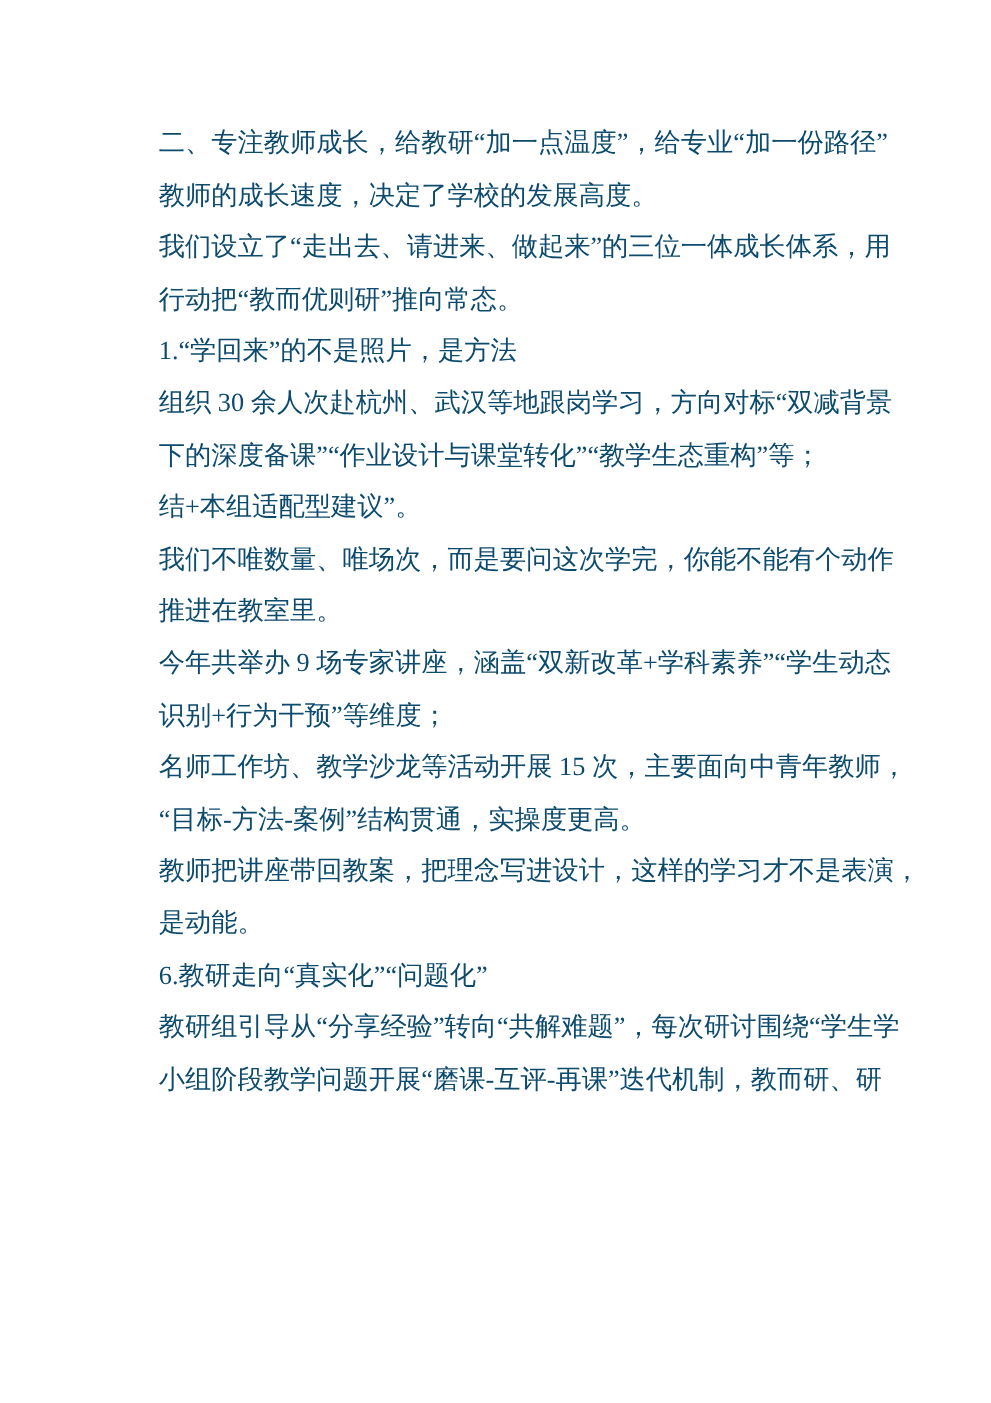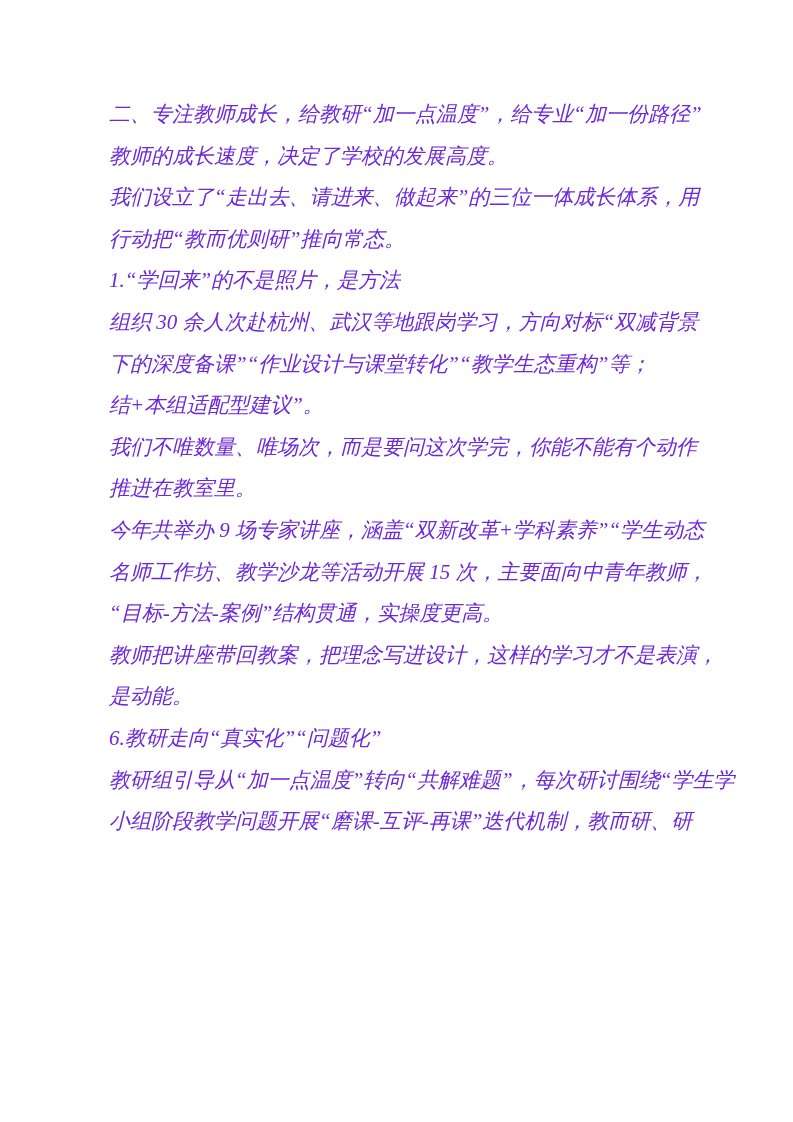--- a/index.html
+++ b/index.html
@@ -16,28 +16,27 @@
   }
   .page {
     position: absolute;
     left: 0; top: 0;
     width: 793px;
     height: 1122px;
     background: #ffffff;
   }
   .text-block {
     position: absolute;
-    left: 109px;
+    left: 127px;
     top: 94px;
     width: 570px;
-    color: #6d28d9;
+    color: #0c4a6e;
     font-size: 21px;
     line-height: 41.6px;
     text-align: left;
-    font-style: italic;
   }
   .para {
     margin: 0;
     padding: 0;
   }
   .line {
     height: 41.6px;
     white-space: nowrap;
     letter-spacing: 0px;
   }
@@ -75,38 +74,39 @@
     </div>
 
     <div class="para">
       <div class="line">我们不唯数量、唯场次，而是要问这次学完，你能不能有个动作</div>
       <div class="line">推进在教室里。</div>
     </div>
 
 
     <div class="para">
       <div class="line">今年共举办 9 场专家讲座，涵盖“双新改革+学科素养”“学生动态</div>
+      <div class="line">识别+行为干预”等维度；</div>
     </div>
 
     <div class="para">
       <div class="line">名师工作坊、教学沙龙等活动开展 15 次，主要面向中青年教师，</div>
       <div class="line">“目标-方法-案例”结构贯通，实操度更高。</div>
     </div>
 
     <div class="para">
       <div class="line">教师把讲座带回教案，把理念写进设计，这样的学习才不是表演，</div>
       <div class="line">是动能。</div>
     </div>
 
     <div class="para">
       <div class="line">6.教研走向“真实化”“问题化”</div>
     </div>
 
     <div class="para">
-      <div class="line">教研组引导从“加一点温度”转向“共解难题”，每次研讨围绕“学生学</div>
+      <div class="line">教研组引导从“分享经验”转向“共解难题”，每次研讨围绕“学生学</div>
     </div>
 
     <div class="para">
       <div class="line">小组阶段教学问题开展“磨课-互评-再课”迭代机制，教而研、研</div>
     </div>
 
   </div>
 </div>
 
 </body></html>

